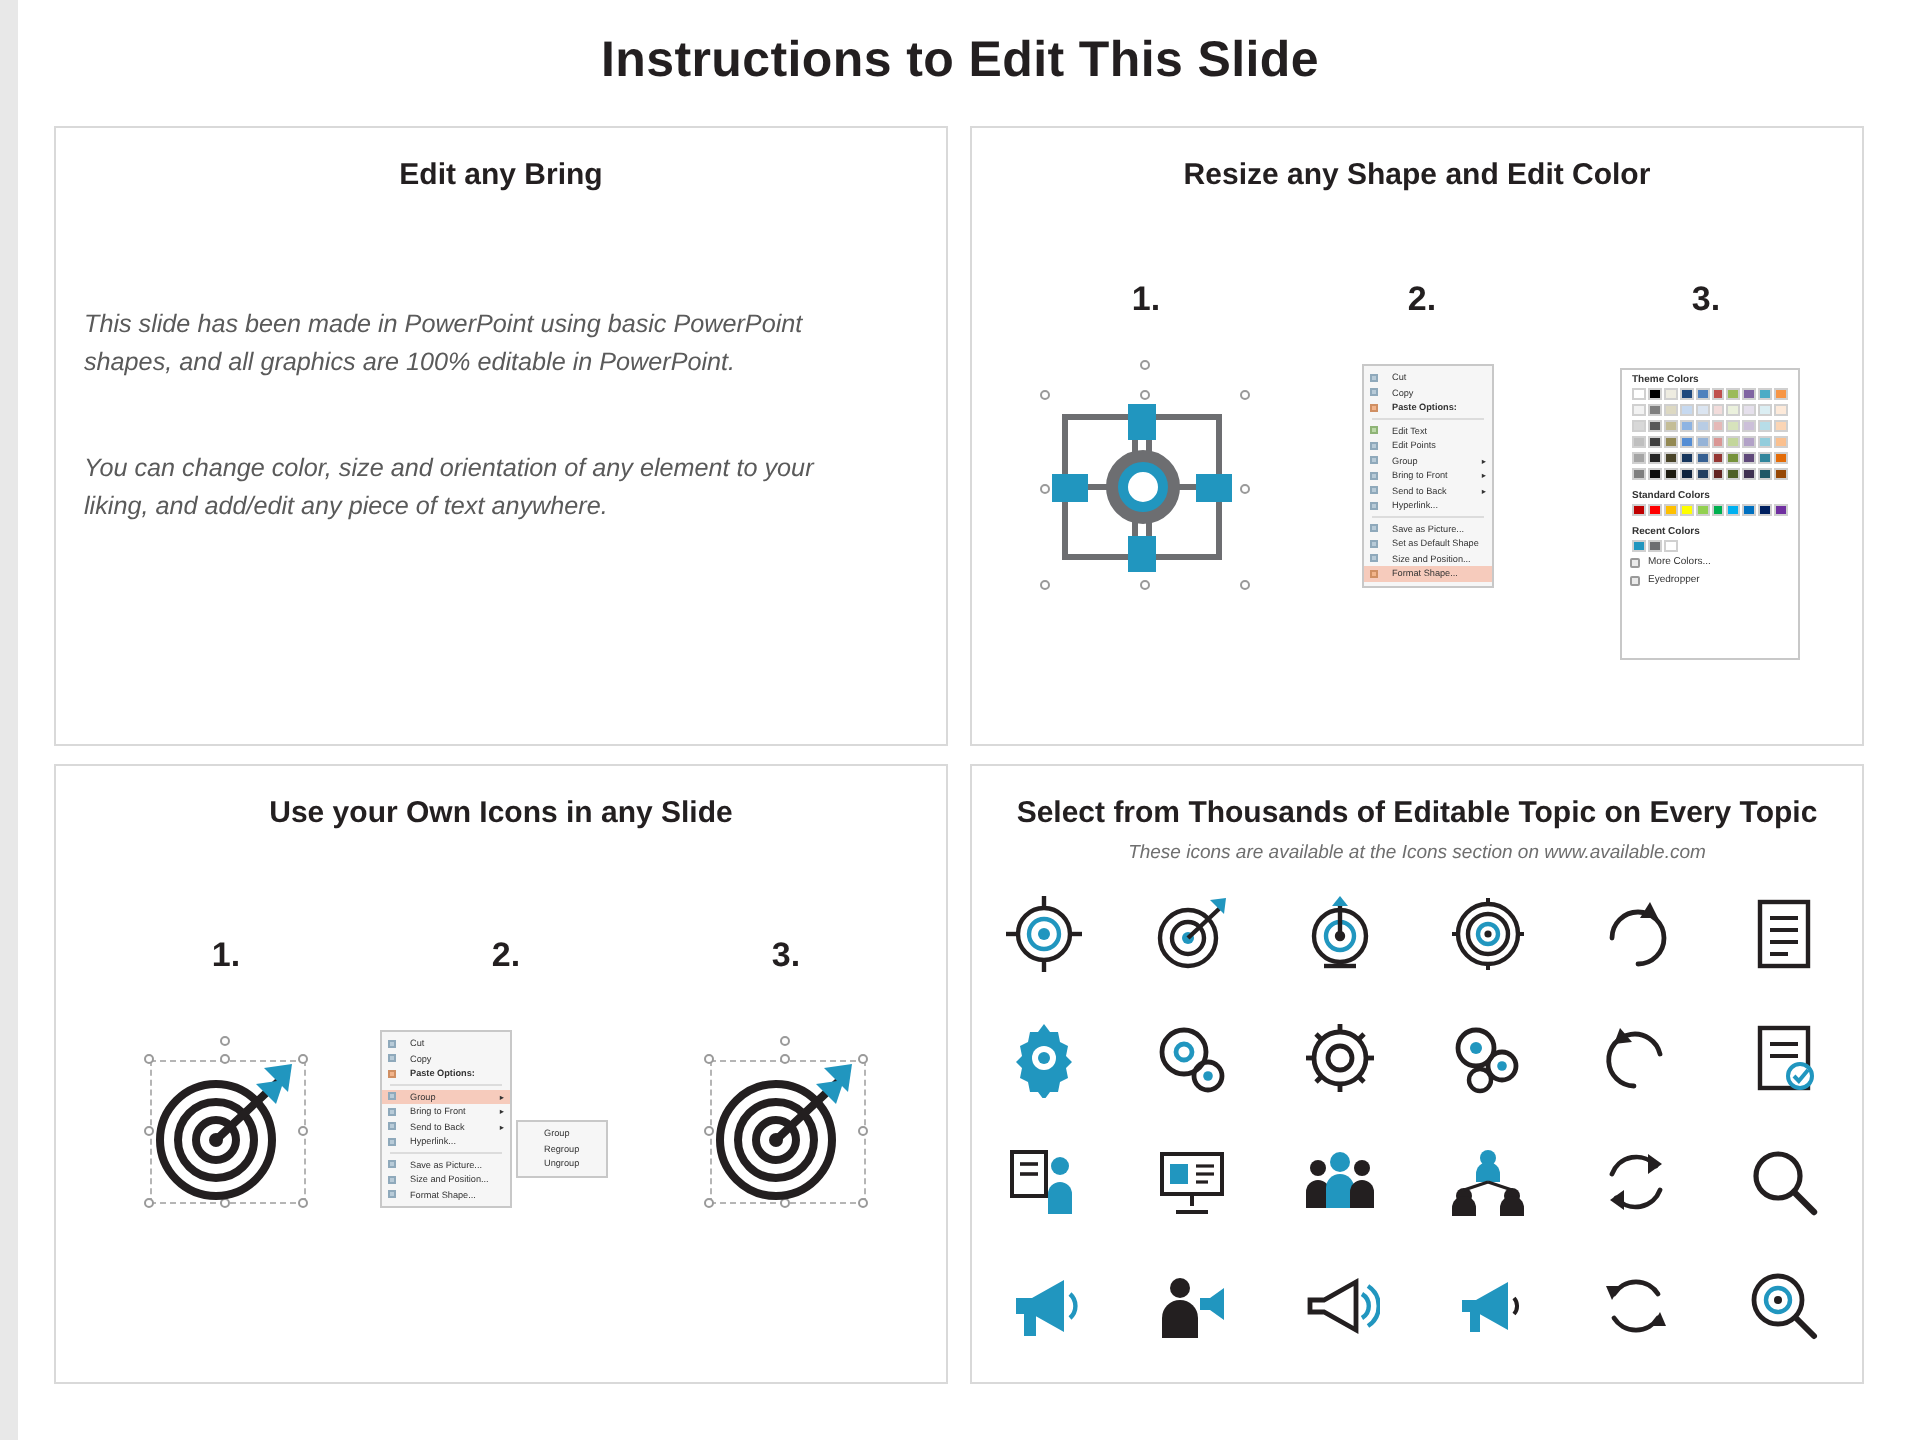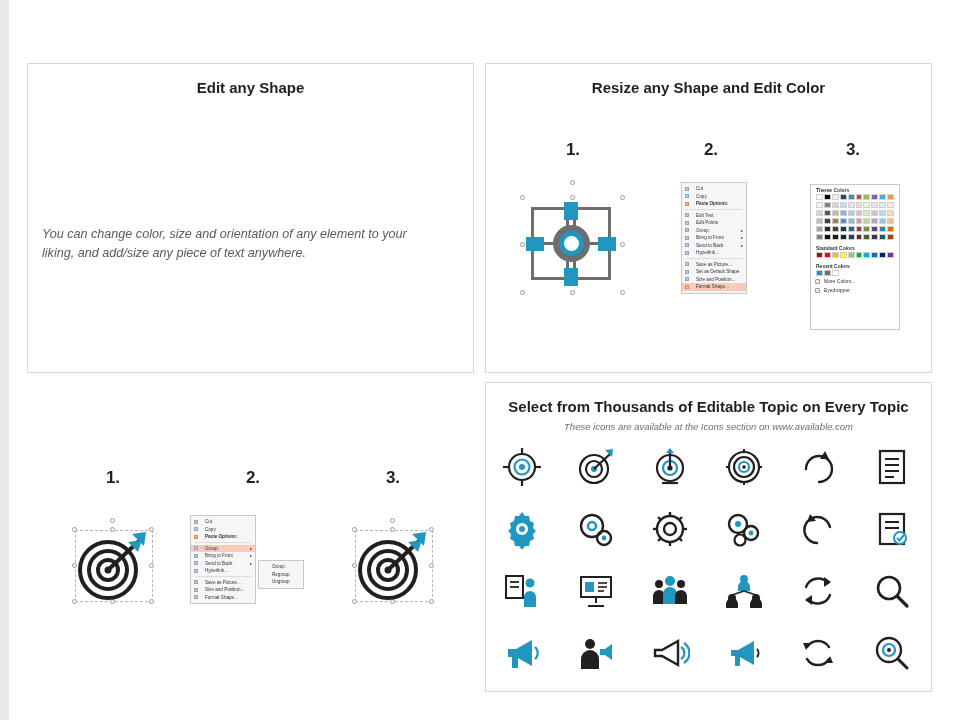--- a/index.html
+++ b/index.html
@@ -164,25 +164,27 @@
     position:absolute;border:1px dashed #b5b5b5;box-sizing:border-box;
   }
 </style>
 </head>
 <body>
 
 <div class="slide">
 
   <div class="left-bar"></div>
 
+  <div class="title">Instructions to Edit This Slide</div>
 
   <div class="panel" id="panel-tl">
-    <div class="panel-title">Edit any Shape</div>
-  </div>
-  <div class="body-text" id="body-p2">You can change color, size and orientation of any element to your liking, and add/size any piece of text anywhere.</div>
+    <div class="panel-title">Edit any Bring</div>
+  </div>
+  <div class="body-text" id="body-p1">This slide has been made in PowerPoint using basic PowerPoint shapes, and all graphics are 100% editable in PowerPoint.</div>
+  <div class="body-text" id="body-p2">You can change color, size and orientation of any element to your liking, and add/edit any piece of text anywhere.</div>
 
   <div class="panel" id="panel-tr">
     <div class="panel-title">Resize any Shape and Edit Color</div>
   </div>
 
   <div class="step-num big" style="left:558px;top:140px;">1.</div>
   <div class="step-num big" style="left:696px;top:140px;">2.</div>
   <div class="step-num big" style="left:838px;top:140px;">3.</div>
 
   <div class="shape-demo" style="left:517px;top:180px;width:115px;height:120px;">
@@ -319,20 +321,23 @@
     <div class="sec" style="padding-top:4px;">Recent Colors</div>
     <div class="swrow">
       <span class="sw" style="background:#2196bf"></span>
         <span class="sw" style="background:#6d6e71"></span>
         <span class="sw" style="background:#ffffff"></span>
     </div>
     <div class="p-row-opt"><span class="dot"></span><span>More Colors...</span></div>
     <div class="p-row-opt"><span class="dot"></span><span>Eyedropper</span></div>
   </div>
 
+  <div class="panel" id="panel-bl">
+    <div class="panel-title">Use your Own Icons in any Slide</div>
+  </div>
 
   <div class="step-num big" style="left:98px;top:468px;">1.</div>
   <div class="step-num big" style="left:238px;top:468px;">2.</div>
   <div class="step-num big" style="left:378px;top:468px;">3.</div>
 
   <div class="target-demo" style="left:68px;top:518px;width:92px;height:92px;">
     <div class="sel-box" style="left:7px;top:12px;width:78px;height:72px;"></div>
     <div class="handle" style="left:4px;top:9px;"></div>
     <div class="handle" style="left:42px;top:9px;"></div>
     <div class="handle" style="left:81px;top:9px;"></div>

